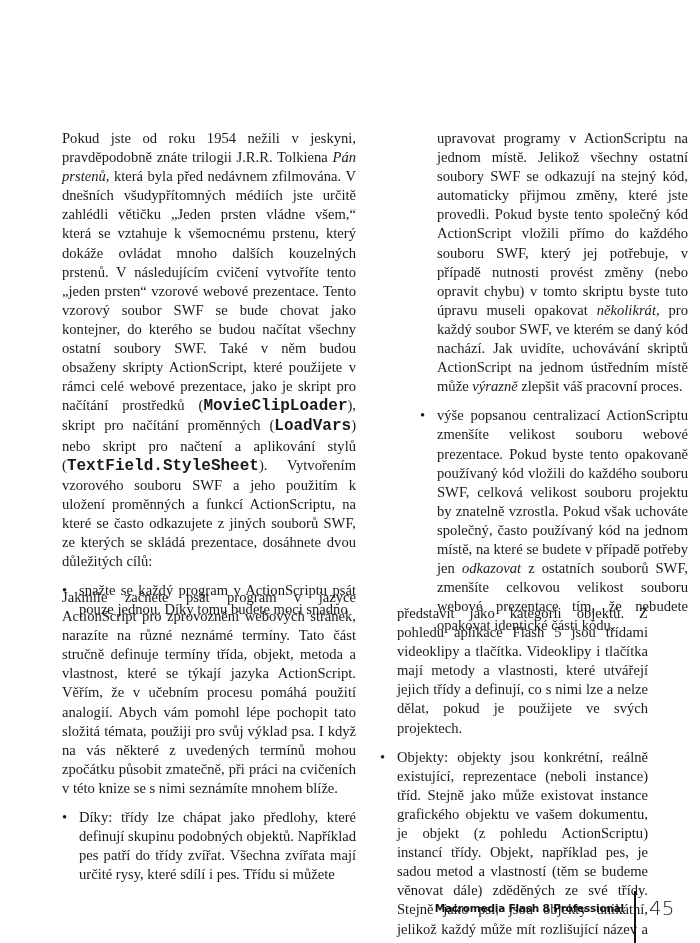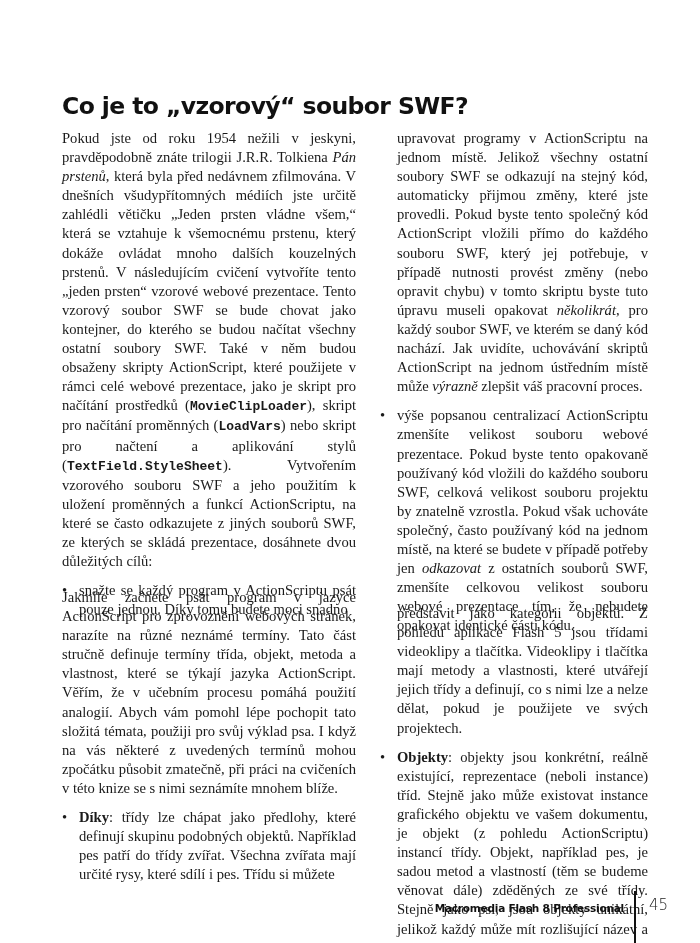--- a/index.html
+++ b/index.html
@@ -16,44 +16,43 @@
     position: absolute;
     font-family: "Liberation Serif", serif;
     font-size: 14.6px; line-height: 19.1px;
     text-align: justify; hyphens: manual;
   }
   .col p { margin: 0; }
   .col .gap { margin-top: 10px; }
   .c1 { left: 62px; width: 294px; }
   .c2 { left: 380px; width: 268px; }
   #s1c1 { top: 129px; }
-  #s1c2 { top: 129px; }
+  #s1c2 { top: 129px; margin-left: 40px; }
   #s2c1 { top: 588px; }
   #s2c2 { top: 604px; }
-  .mono { font-family: "Liberation Mono", monospace; font-weight: bold; font-size: 13px; }
+  .mono { font-family: "Liberation Mono", monospace; font-weight: bold; font-size: 16px; }
   .bullet { position: relative; padding-left: 17px; }
   .bullet .dot { position: absolute; left: 0; top: 0; }
-  b.term { font-weight: bold; }
+  b.term { font-weight: normal; }
   .footer-title {
     position: absolute; right: 76px; top: 902px;
     font-family: "DejaVu Sans", sans-serif; font-weight: bold; font-size: 10.5px; color: #111;
     letter-spacing: -0.2px;
   }
   .footer-rule { position: absolute; left: 634px; top: 891px; width: 2px; height: 52px; background: #111; }
   .page-num {
     position: absolute; left: 649px; top: 896px;
-    font-family: "DejaVu Sans", sans-serif; font-size: 15px; font-weight: 300; color: #222;
+    font-family: "DejaVu Sans", sans-serif; font-size: 20px; font-weight: 300; color: #222;
   }
 </style>
 </head>
 <body>
 
 <div class="page">
 
-  <h1 id="h1a">Co je to „vzorový“ soubor SWF?</h1>
 
   <div class="col c1" id="s1c1">
     <p><span>Pokud jste od roku 1954 nežili v jeskyni, pravděpodobně znáte trilogii J.R.R. Tolkiena </span><em>Pán prstenů</em><span>, která byla před nedávnem zfilmována. V dnešních všudypřítomných médiích jste určitě zahlédli větičku „Jeden prsten vládne všem,“ která se vztahuje k všemocnému prstenu, který dokáže ovládat mnoho dalších kouzelných prstenů. V následujícím cvičení vytvoříte tento „jeden prsten“ vzorové webové prezentace. Tento vzorový soubor SWF se bude chovat jako kontejner, do kterého se budou načítat všechny ostatní soubory SWF. Také v něm budou obsaženy skripty ActionScript, které použijete v rámci celé webové prezentace, jako je skript pro načítání prostředků (</span><span class="mono">MovieClipLoader</span><span>), skript pro načítání proměnných (</span><span class="mono">LoadVars</span><span>) nebo skript pro načtení a aplikování stylů (</span><span class="mono">TextField.StyleSheet</span><span>). Vytvořením vzorového souboru SWF a jeho použitím k uložení proměnných a funkcí ActionScriptu, na které se často odkazujete z jiných souborů SWF, ze kterých se skládá prezentace, dosáhnete dvou důležitých cílů:</span></p>
     <p class="gap bullet"><span class="dot">•</span><span>snažte se každý program v ActionScriptu psát pouze jednou. Díky tomu budete moci snadno</span></p>
   </div>
 
   <div class="col c2" id="s1c2">
     <p class="bullet"><span>upravovat programy v ActionScriptu na jednom místě. Jelikož všechny ostatní soubory SWF se odkazují na stejný kód, automaticky přijmou změny, které jste provedli. Pokud byste tento společný kód ActionScript vložili přímo do každého souboru SWF, který jej potřebuje, v případě nutnosti provést změny (nebo opravit chybu) v tomto skriptu byste tuto úpravu museli opakovat </span><em>několikrát</em><span>, pro každý soubor SWF, ve kterém se daný kód nachází. Jak uvidíte, uchovávání skriptů ActionScript na jednom ústředním místě může </span><em>výrazně</em><span> zlepšit váš pracovní proces.</span></p>
     <p class="gap bullet"><span class="dot">•</span><span>výše popsanou centralizací ActionScriptu zmenšíte velikost souboru webové prezentace. Pokud byste tento opakovaně používaný kód vložili do každého souboru SWF, celková velikost souboru projektu by znatelně vzrostla. Pokud však uchováte společný, často používaný kód na jednom místě, na které se budete v případě potřeby jen </span><em>odkazovat</em><span> z ostatních souborů SWF, zmenšíte celkovou velikost souboru webové prezentace tím, že nebudete opakovat identické části kódu.</span></p>
   </div>

